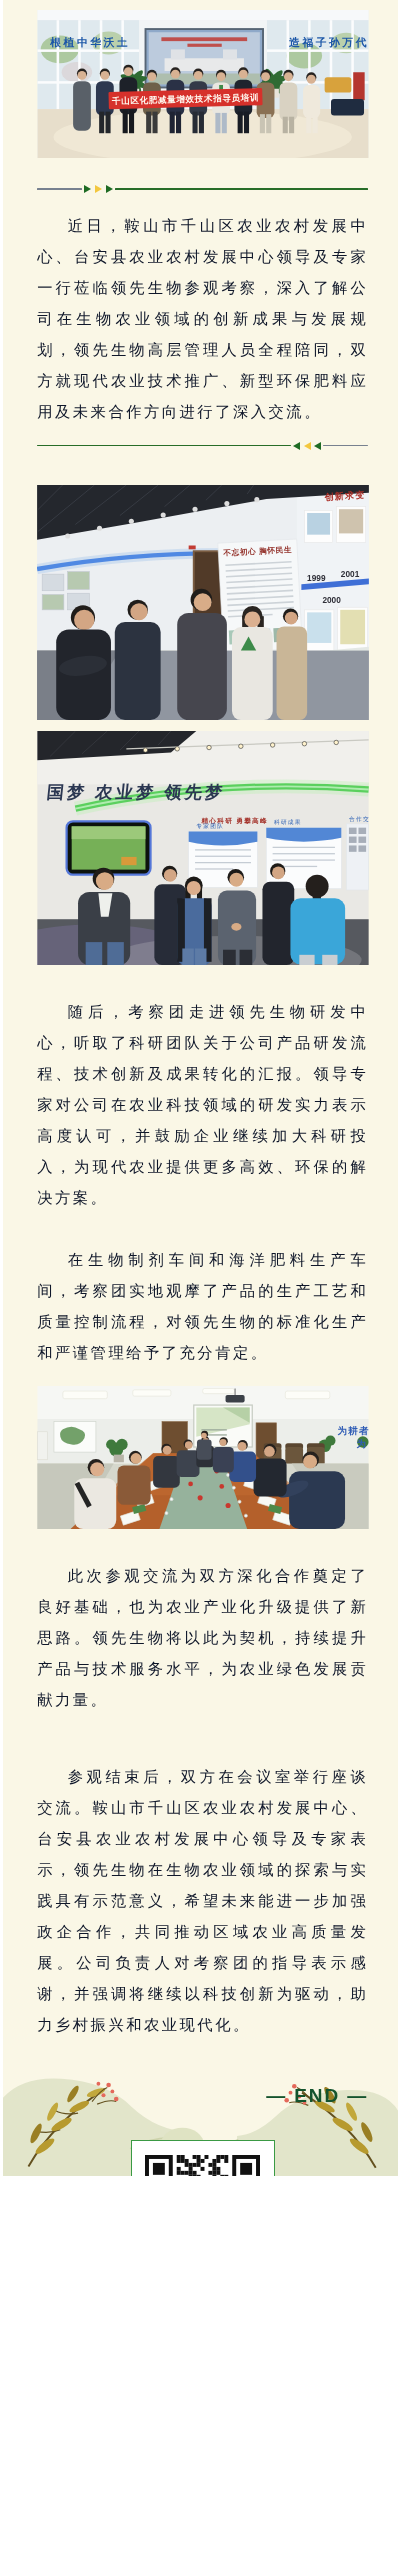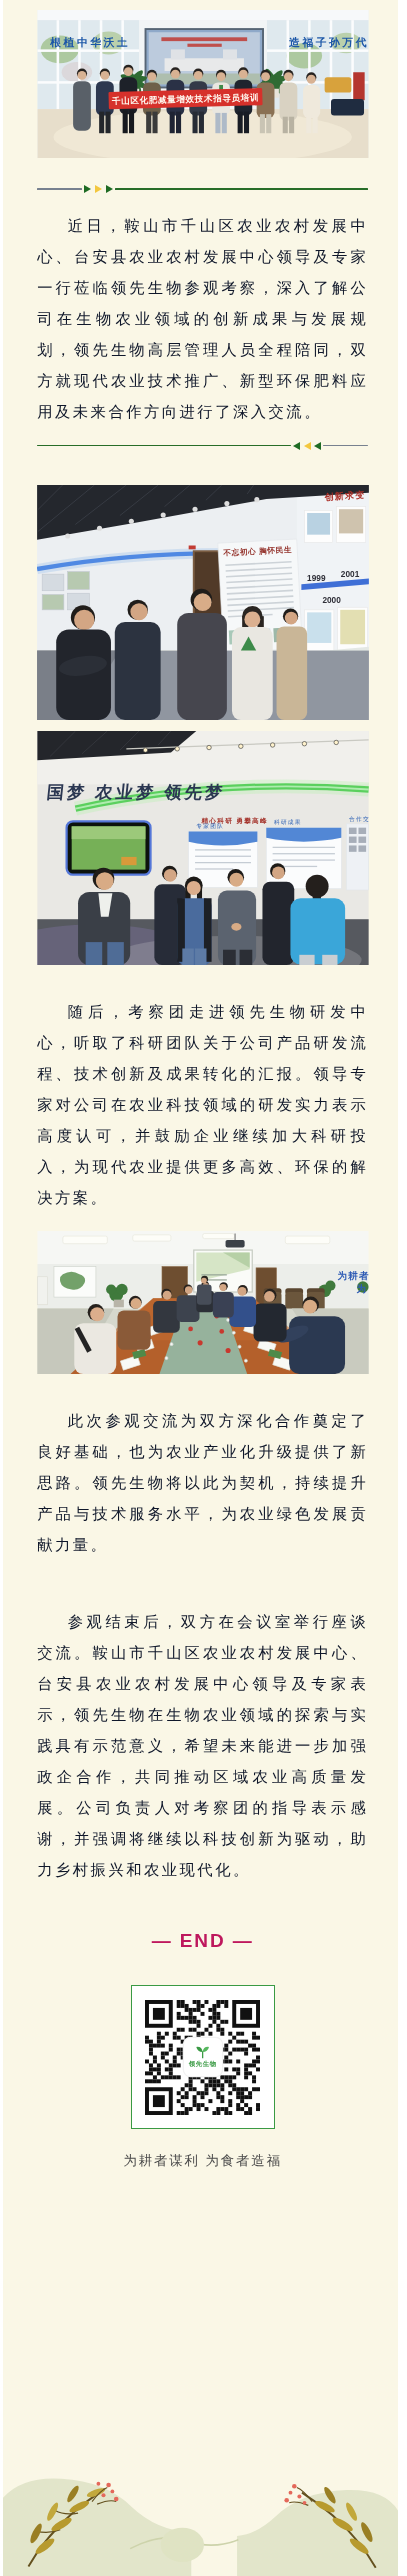--- a/index.html
+++ b/index.html
@@ -1,18 +1,18 @@
 <!DOCTYPE html>
 <html style="font-size:10.2px"><head>
 <meta charset="utf-8">
 <style>
   html,body{margin:0;padding:0;}
   body{width:407px;height:2576px;overflow:hidden;background:#ffffff;
        font-family:"Liberation Sans","DejaVu Sans",sans-serif;}
-  .page{position:relative;width:395px;height:2576px;margin-left:3.2px;
+  .page{position:relative;width:395px;height:2176px;margin-left:3.2px;
         background:#faf7e6;overflow:hidden;}
   .content{padding:9.6px 30px 0 34px;position:relative;z-index:2;}
   figure{margin:0;padding:0;}
   figure svg{display:block;}
 
   
   .divider{display:flex;align-items:center;width:100%;height:5.1px;}
   .divider .line{height:1.3px;border-radius:0.6px;}
   .divider .line.gray{background:#77818f;width:45px;}
   .divider .line.green{background:#276d28;flex:1;}
@@ -28,22 +28,22 @@
   .para{font-size:15.3px;line-height:31px;letter-spacing:2.5px;color:#0f172a;
         text-align:justify;text-indent:2em;margin:31px 0 0 0;}
   .para.first{margin-top:16.6px;}
   .p2{margin-top:51px;}
   .p5{margin-top:46px;}
 
   .photo2{margin-top:37px;}
   .photo3{margin-top:10.8px;}
   .photo4{margin-top:18px;}
 
-  .end-marker{margin-top:45px;text-align:center;font-size:19px;font-weight:bold;
-              color:#be185d;letter-spacing:1.9px;}
+  .end-marker{margin-top:45px;text-align:right;font-size:19px;font-weight:bold;
+              color:#14532d;letter-spacing:1.9px;}
 
   .qr-wrap{margin-top:33px;display:flex;justify-content:center;}
   .qr-box{position:relative;width:144px;height:144px;background:#ffffff;
           border:1.9px solid #3a9a44;box-sizing:border-box;display:flex;
           align-items:center;justify-content:center;}
   .qr-logo{position:absolute;left:50%;top:50%;transform:translate(-50%,-50%);
            width:38px;height:38px;background:#ffffff;border-radius:6.4px;
            box-shadow:0 0 0 1.3px #f2f2f2;display:flex;flex-direction:column;
            align-items:center;justify-content:center;}
   .qr-logo-text{font-size:6.4px;font-weight:bold;color:#3a9a44;letter-spacing:0.6px;margin-top:0.6px;}
@@ -420,20 +420,21 @@
               <rect x="433" y="252" width="13" height="32" fill="#241f1c"></rect>
              <rect x="398" y="263" width="86" height="104" rx="16" fill="#3aa6d9"></rect>
              <rect x="412" y="352" width="24" height="16" fill="#c9ced2"></rect>
               <rect x="448" y="352" width="24" height="16" fill="#c9ced2"></rect>
             </g>
         </g>
       </svg>
     </figure>
 
     <p class="para">随后，考察团走进领先生物研发中心，听取了科研团队关于公司产品研发流程、技术创新及成果转化的汇报。领导专家对公司在农业科技领域的研发实力表示高度认可，并鼓励企业继续加大科研投入，为现代农业提供更多高效、环保的解决方案。</p>
+    <p class="para">在生物制剂车间和海洋肥料生产车间，考察团实地观摩了产品的生产工艺和质量控制流程，对领先生物的标准化生产和严谨管理给予了充分肯定。</p>
 
     <figure class="photo4">
       <svg width="332" height="143" viewBox="0 0 521 225">
         <rect x="0" y="0" width="521" height="52" fill="#f6f7f4"></rect>
         <g stroke="#e5e5da" fill="#fdfdf8">
           <rect x="40" y="8" width="70" height="12" rx="3"></rect>
             <rect x="150" y="6" width="60" height="10" rx="3"></rect>
           <rect x="260" y="4" width="50" height="8" rx="3"></rect>
             <rect x="390" y="8" width="70" height="12" rx="3"></rect>
         </g>

